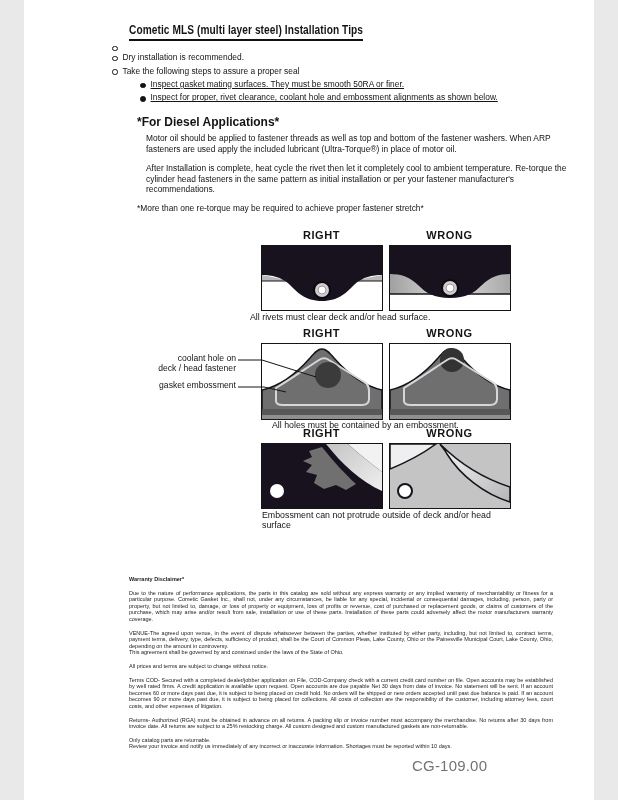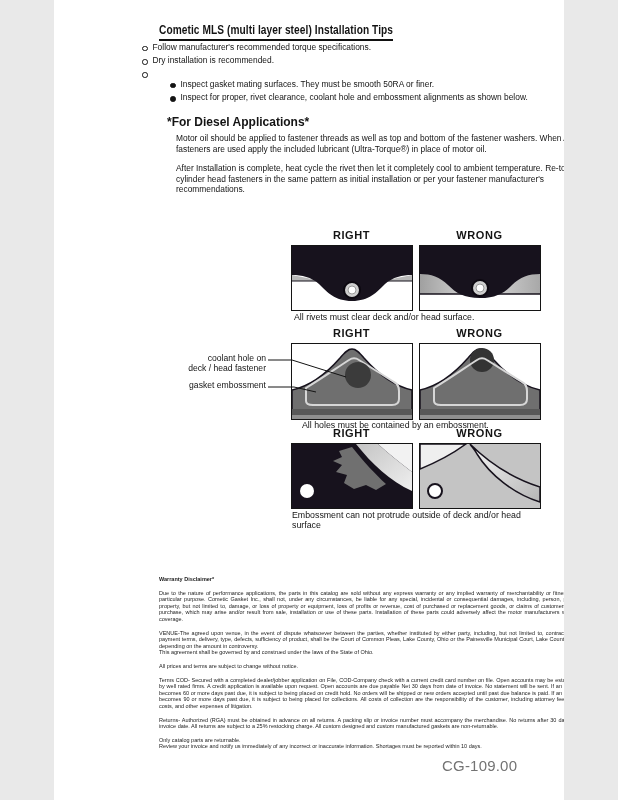--- a/index.html
+++ b/index.html
@@ -1,30 +1,30 @@
 <!DOCTYPE html>
 <html><head>
 <meta charset="utf-8">
 <style>
   html,body{margin:0;padding:0;background:#e9e9e9;}
   .page{
-    position:relative;width:510px;height:800px;background:#ffffff;
+    position:relative;width:570px;height:800px;background:#ffffff;
     font-family:"Liberation Sans","DejaVu Sans",sans-serif;color:#141414;
     overflow:hidden;margin:0 auto;
   }
   
   .title{
     position:absolute;left:105px;top:22px;font-size:13px;font-weight:bold;
     white-space:nowrap;border-bottom:2px solid #111;padding-bottom:2px;
     transform:scaleX(.78);transform-origin:left top;letter-spacing:.1px;
   }
   .bullets{position:absolute;left:88px;top:41px;width:460px;font-size:8.4px;line-height:13.4px;}
   .brow{display:flex;align-items:flex-start;}
   .brow .mk{flex:0 0 auto;width:3.5px;height:3.5px;border-radius:50%;margin:4.6px 5px 0 0;border:1px solid #141414;}
-  .brow.sub{margin-left:28px;}
+  .brow.sub{margin-left:28px;text-decoration:underline;}
   .brow.sub .mk{background:#141414;border-color:#141414;margin-top:5px;}
   
   .diesel{position:absolute;left:113px;top:117px;width:440px;font-size:8.4px;line-height:10.4px;}
   .diesel h2{font-size:12px;font-weight:bold;margin:0 0 6px 0;}
   .diesel p{margin:0 0 9px 9px;}
   .diesel p.note{margin:0;}
   
   .dlabel{position:absolute;width:123px;text-align:center;font-size:11px;font-weight:bold;letter-spacing:.6px;}
   .dbox{position:absolute;width:120px;border:1.5px solid #141414;background:#fff;}
   .dbox svg{display:block;}
@@ -41,43 +41,44 @@
 </head>
 <body>
 
 <div class="page">
 
   <div class="title">Cometic MLS (multi layer steel) Installation Tips</div>
 
   <div class="bullets">
     <div class="brow">
       <span class="mk"></span>
-      <span>Follow manufacturer's recommended torque specifications.</span>
     </div>
     <div class="brow">
       <span class="mk"></span>
       <span>Dry installation is recommended.</span>
     </div>
     <div class="brow">
       <span class="mk"></span>
+      <span>Take the following steps to assure a proper seal</span>
     </div>
     <div class="brow sub">
       <span class="mk"></span>
       <span>Inspect gasket mating surfaces.  They must be smooth 50RA or finer.</span>
     </div>
     <div class="brow sub">
       <span class="mk"></span>
       <span>Inspect for proper, rivet clearance, coolant hole and embossment alignments as shown below.</span>
     </div>
   </div>
 
   <div class="diesel">
     <h2>*For Diesel Applications*</h2>
     <p>Motor oil should be applied to fastener threads as well as top and bottom of the fastener washers. When ARP fasteners are used apply the included lubricant (Ultra-Torque®) in place of motor oil.</p>
     <p>After Installation is complete, heat cycle the rivet then let it completely cool to ambient temperature. Re-torque the cylinder head fasteners in the same pattern as initial installation or per your fastener manufacturer's recommendations.</p>
+    <p class="note">*More than one re-torque may be required to achieve proper fastener stretch*</p>
   </div>
 
   <div class="dlabel" style="left:236px;top:229px">RIGHT</div>
   <div class="dlabel" style="left:364px;top:229px">WRONG</div>
 
   <div class="dbox" style="left:237px;top:245px">
     <svg width="120" height="64" viewBox="0 0 120 64">
       <rect width="120" height="64" fill="#ffffff"></rect>
       <polygon points="0,29 30,35 0,35" fill="#b9b9b9"></polygon>
       <polygon points="120,29 90,35 120,35" fill="#b9b9b9"></polygon>
@@ -97,21 +98,21 @@
         </linearGradient>
       </defs>
       <rect width="120" height="64" fill="#ffffff"></rect>
       <rect x="0" y="28" width="120" height="20" fill="url(#g1)"></rect>
       <line x1="0" y1="48" x2="120" y2="48" stroke="#17121d" stroke-width="1.5"></line>
       <path d="M0,0 H120 V28 C109,28 100,31 92,39 C84,47 76,52 60,52 C44,52 36,47 28,39 C20,31 11,28 0,28 Z" fill="#17121d"></path>
       <circle cx="60" cy="42" r="8" fill="#cfcfcf" stroke="#0c0810" stroke-width="2"></circle>
       <circle cx="60" cy="42" r="4" fill="#ffffff" stroke="#9a9a9a" stroke-width="1"></circle>
     </svg>
   </div>
-  <div class="dcaption" style="left:240px;top:312px">All rivets must clear deck and/or head surface.</div>
+  <div class="dcaption" style="left:226px;top:312px">All rivets must clear deck and/or head surface.</div>
 
   <div class="dlabel" style="left:236px;top:327px">RIGHT</div>
   <div class="dlabel" style="left:364px;top:327px">WRONG</div>
 
   <div class="ann" style="top:354px">
     <div>coolant hole on</div>
     <div>deck / head fastener</div>
   </div>
   <div class="ann" style="top:381px">gasket embossment</div>
 

